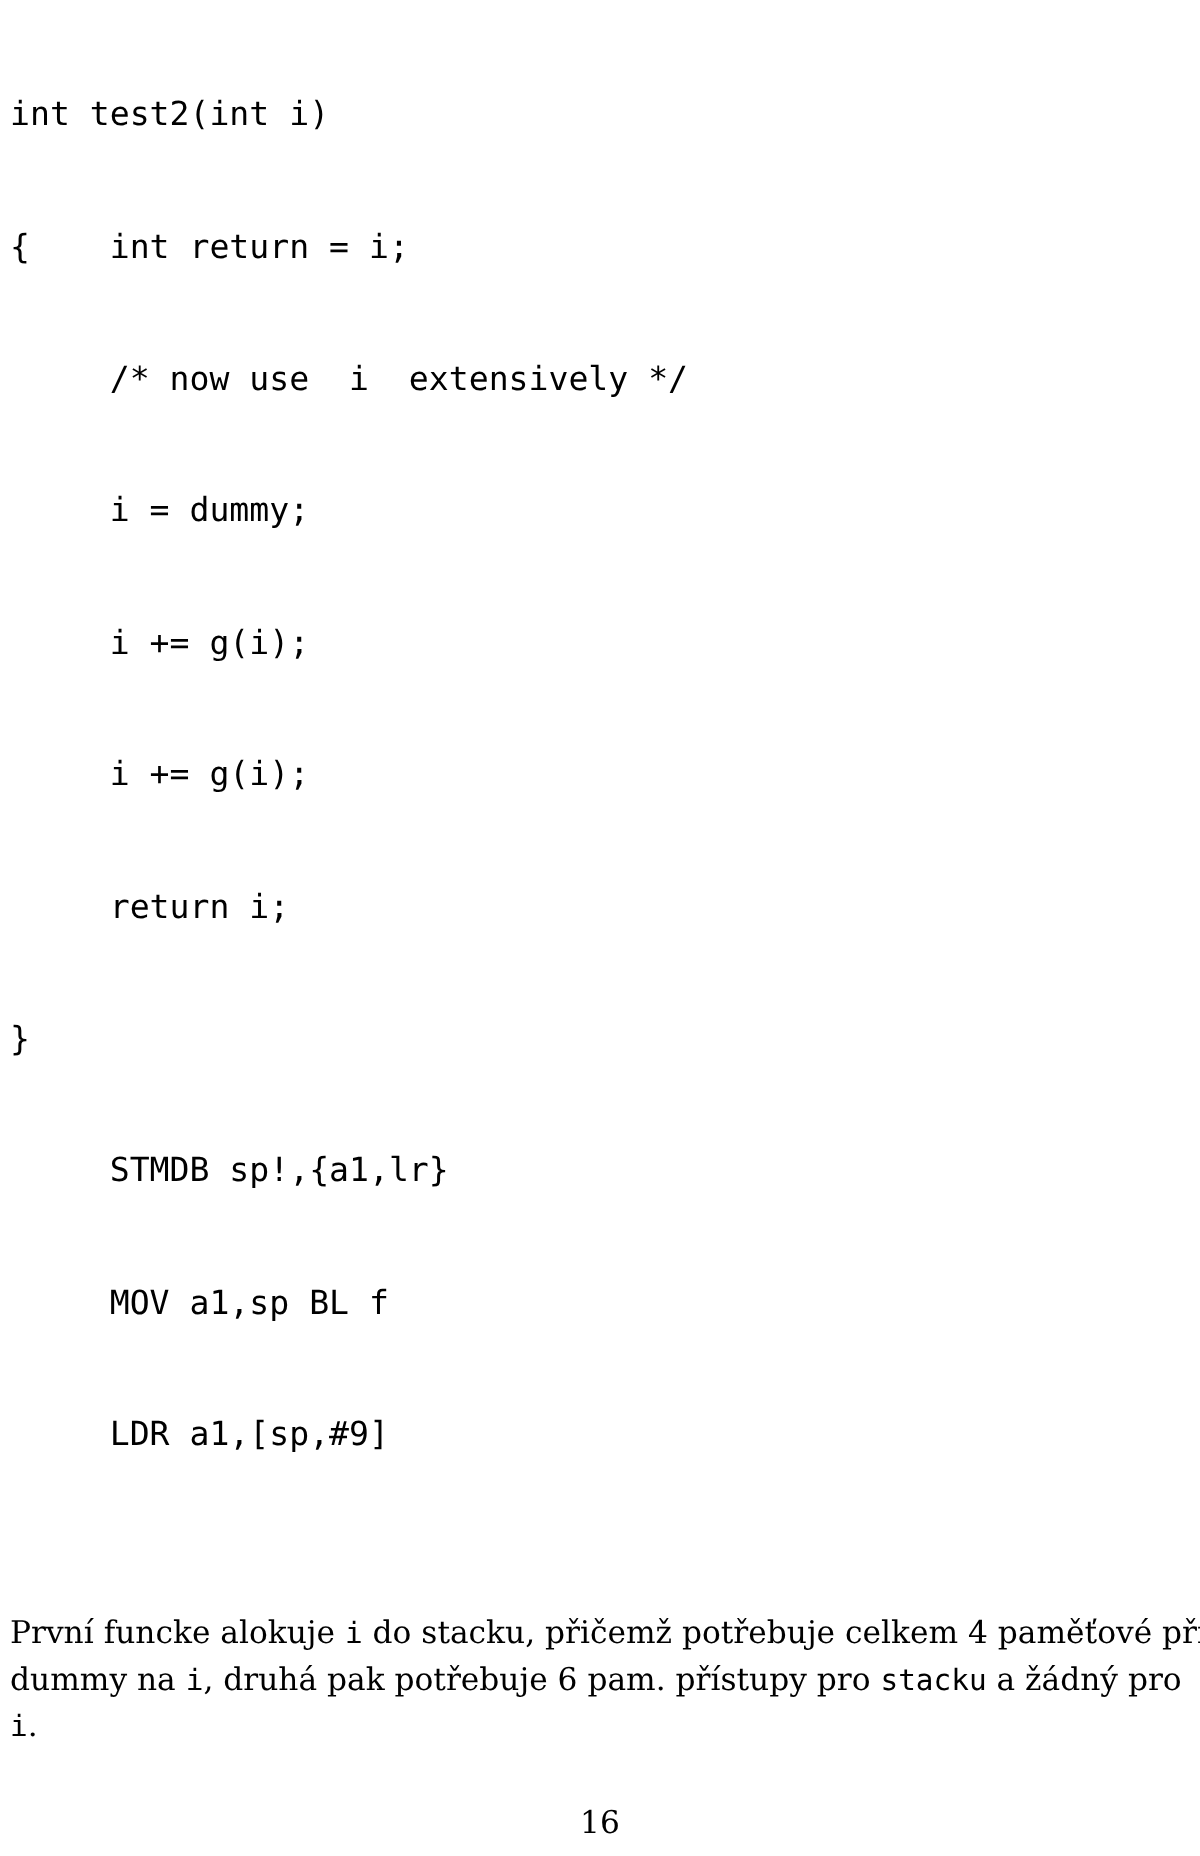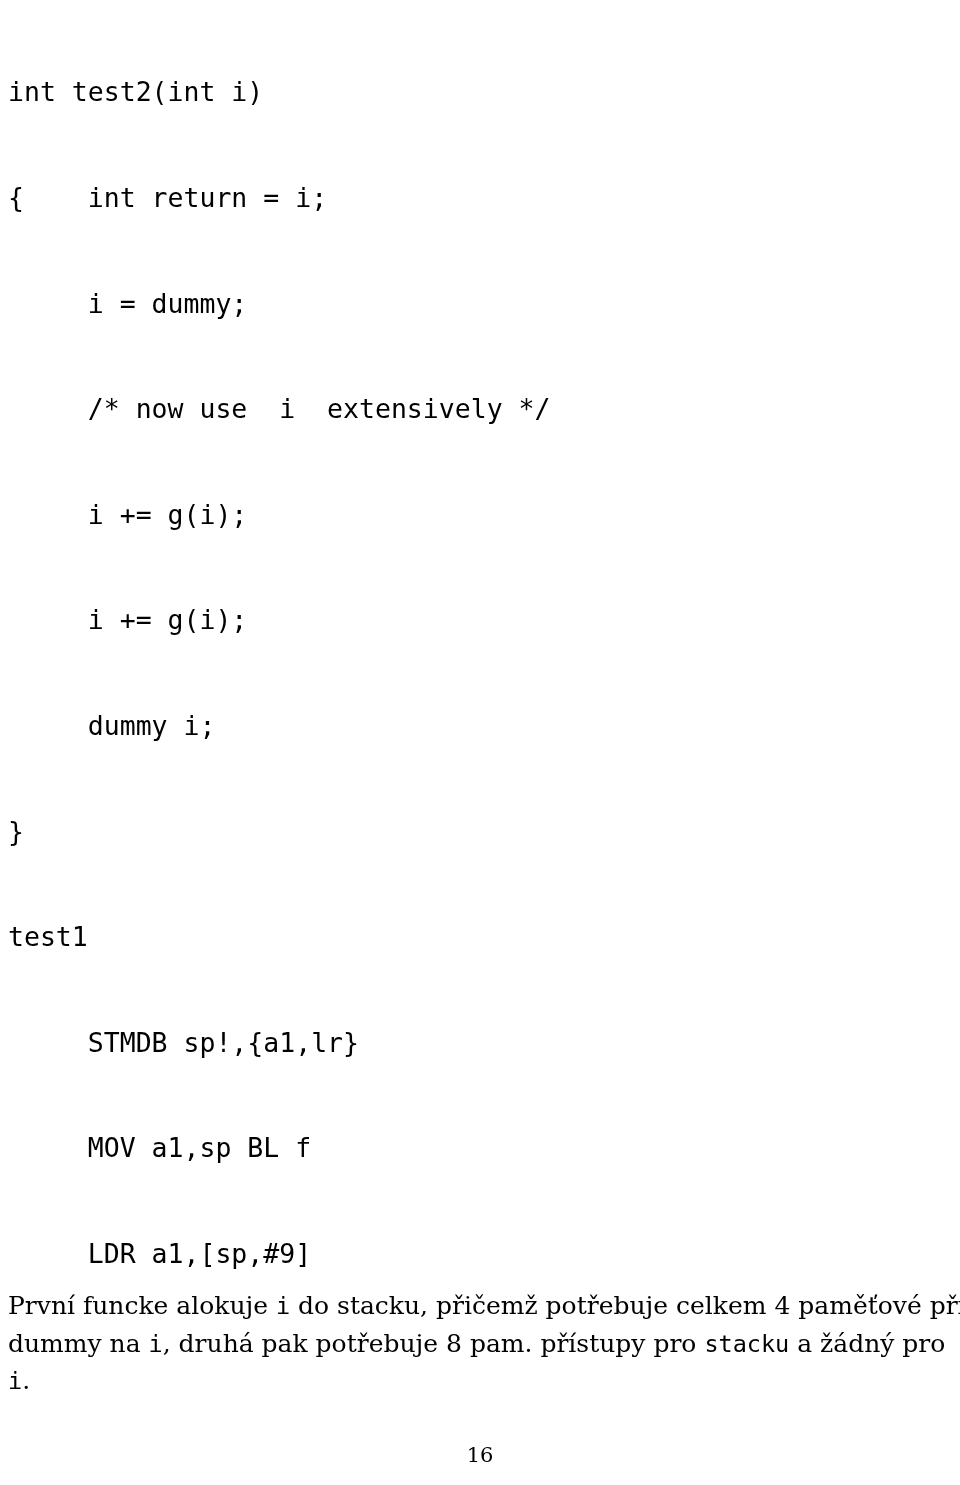--- a/index.html
+++ b/index.html
@@ -68,39 +68,38 @@
   }
 
   
   .folio {
     position: absolute;
     left: 0;
     top: 1443px;
     width: 960px;
     text-align: center;
     font-family: "DejaVu Serif", serif;
-    font-size: 21px;
+    font-size: 25px;
     color: #000000;
   }
 </style>
 </head>
 <body>
 
 <div class="page">
 
   <div class="listing">
     <span class="code-line">int test2(int i)</span>
     <span class="code-line">{    int return = i;</span>
+    <span class="code-line">     /* now use  i  extensively */</span>
     <span class="code-line">     i = dummy;</span>
-    <span class="code-line">     /* now use  i  extensively */</span>
     <span class="code-line">     i += g(i);</span>
     <span class="code-line">     i += g(i);</span>
-    <span class="code-line">     dummy i;</span>
+    <span class="code-line">     return i;</span>
     <span class="code-line">}</span>
-    <span class="code-line">test1</span>
     <span class="code-line">     STMDB sp!,{a1,lr}</span>
     <span class="code-line">     MOV a1,sp BL f</span>
     <span class="code-line">     LDR a1,[sp,#9]</span>
     
     
     
     
     
     
     
@@ -116,19 +115,19 @@
     
     
     
     
     
     
   </div>
 
   <div class="paragraph">
     <span class="ln"><span>První funcke alokuje </span><code class="tt">i</code><span> do stacku, přičemž potřebuje celkem 4 paměťové pří-</span></span>
-    <span class="ln"><span>dummy na </span><code class="tt">i</code><span>, druhá pak potřebuje 8 pam. přístupy pro </span><code class="tt">stacku</code><span> a žádný pro</span></span>
+    <span class="ln"><span>dummy na </span><code class="tt">i</code><span>, druhá pak potřebuje 6 pam. přístupy pro </span><code class="tt">stacku</code><span> a žádný pro</span></span>
     <span class="ln"><code class="tt">i</code><span>.</span></span>
   </div>
 
   <div class="folio">16</div>
 
 </div>
 
 </body></html>

